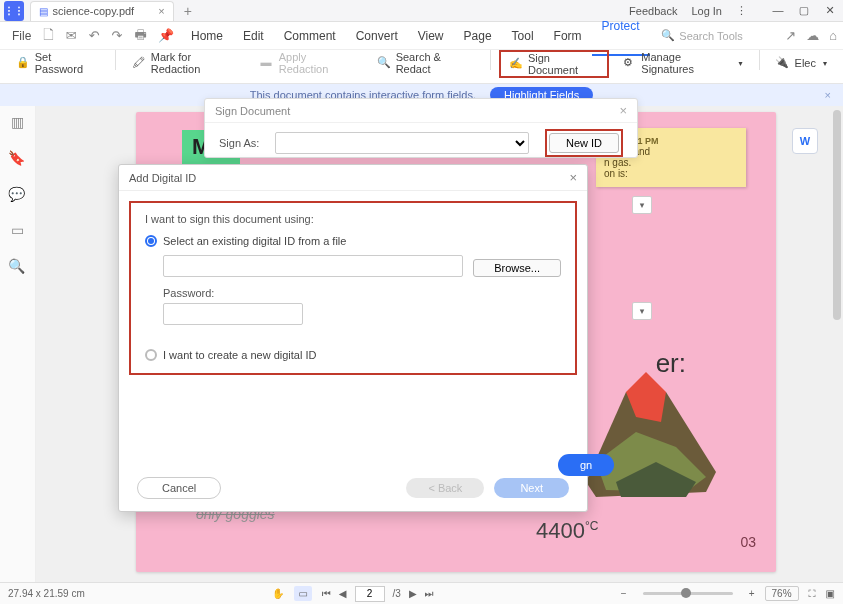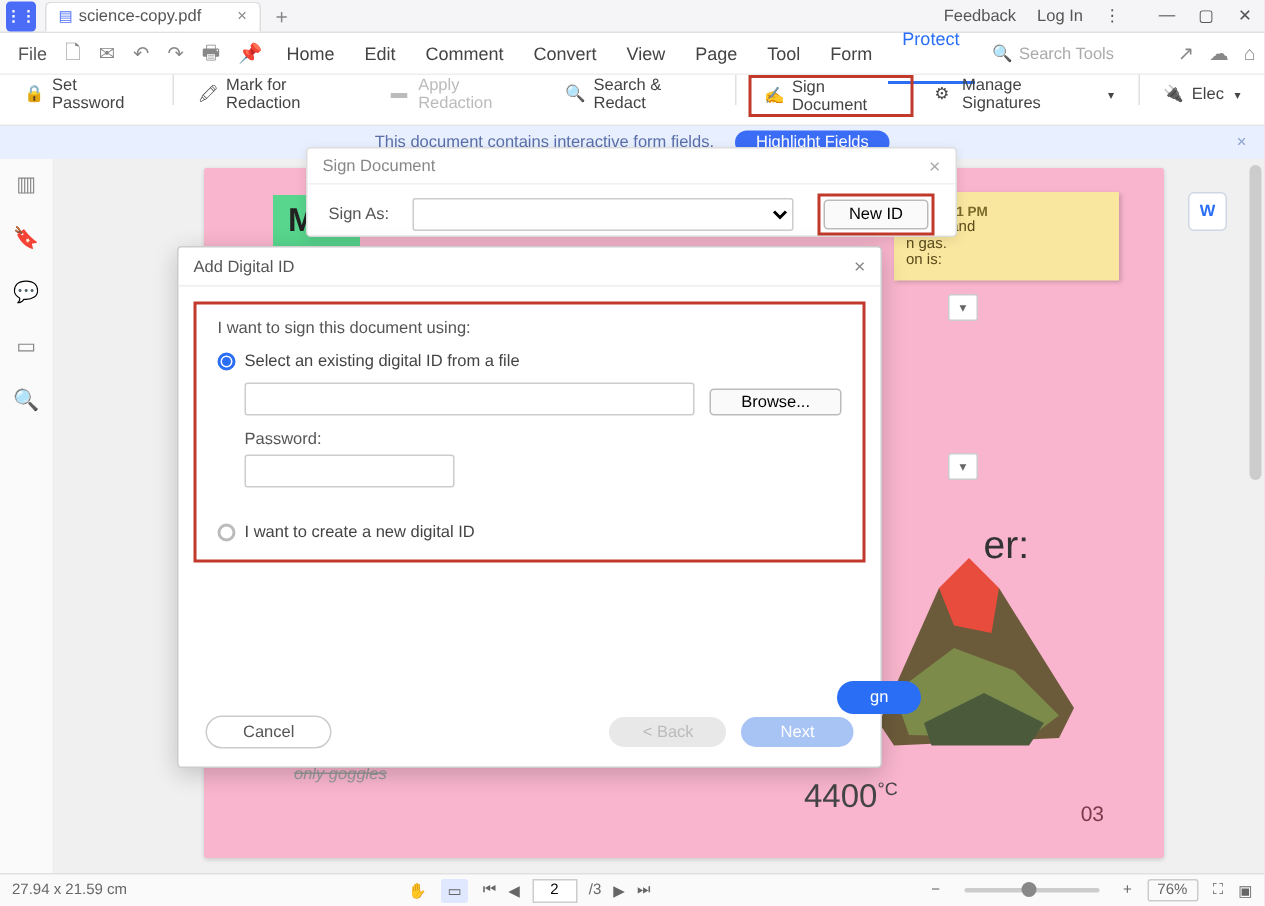--- a/index.html
+++ b/index.html
@@ -53,22 +53,22 @@
 
 
 .doc-page { position:absolute; left:100px; top:6px; width:640px; height:460px; background:#f8b5cd; border-radius:2px; box-shadow:0 1px 3px rgba(0,0,0,0.15);}
 .doc-title-box { position:absolute; left:46px; top:18px; background:#58d68d; color:#222; font-weight:bold; font-size:22px; padding:4px 10px;}
 .sticky { position:absolute; right:30px; top:16px; width:150px; background:#f9e79f; padding:8px; font-size:10px; color:#5a4a1a; box-shadow:1px 1px 3px rgba(0,0,0,0.2);}
 .sticky .head{font-weight:bold; font-size:9px; color:#7a6a2a; display:flex; justify-content:space-between;}
 .word-ic { position:absolute; right:-42px; top:16px; width:26px;height:26px; background:#fff; border:1px solid #cfd6e4; border-radius:4px; display:flex;align-items:center;justify-content:center; color:#2a6ef5; font-weight:bold; font-size:11px;}
 .answer-txt { position:absolute; right:90px; top:236px; font-size:26px; color:#333; font-weight:500;}
 .temp-txt { position:absolute; left:400px; bottom:28px; font-size:22px; color:#444;}
 .temp-txt sup{font-size:12px;}
-.page-num { position:absolute; right:40px; bottom:22px; font-size:14px; color:#7a3a4a;}
-.goggles { position:absolute; left:60px; bottom:50px; font-size:11px; color:#999; font-style:italic; text-decoration:line-through;}
+.page-num { position:absolute; right:20px; bottom:22px; font-size:14px; color:#7a3a4a;}
+.goggles { position:absolute; left:60px; bottom:50px; font-size:14px; color:#999; font-style:italic; text-decoration:line-through;}
 .volcano { position:absolute; right:50px; bottom:70px; width:160px; height:140px;}
 
 
 .vscroll { position:absolute; right:2px; top:4px; width:8px; height:210px; background:#ccc; border-radius:4px;}
 
 
 .dialog1 { position:absolute; left:204px; top:98px; width:434px; height:60px; background:#fff; border:1px solid #ddd; border-radius:3px; box-shadow:0 2px 8px rgba(0,0,0,0.1);}
 .dialog1 .dh { height:24px; display:flex; align-items:center; padding:0 10px; color:#888; font-size:11px; border-bottom:1px solid #f0f0f0;}
 .dialog1 .dh .x { margin-left:auto; color:#aaa; font-size:13px;}
 .dialog1 .row { display:flex; align-items:center; padding:6px 14px; gap:16px; font-size:11px; color:#555;}

